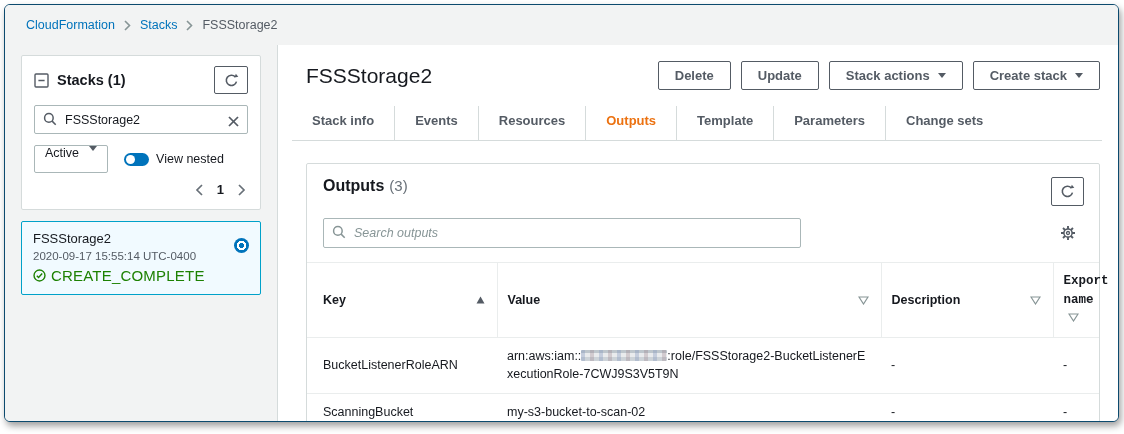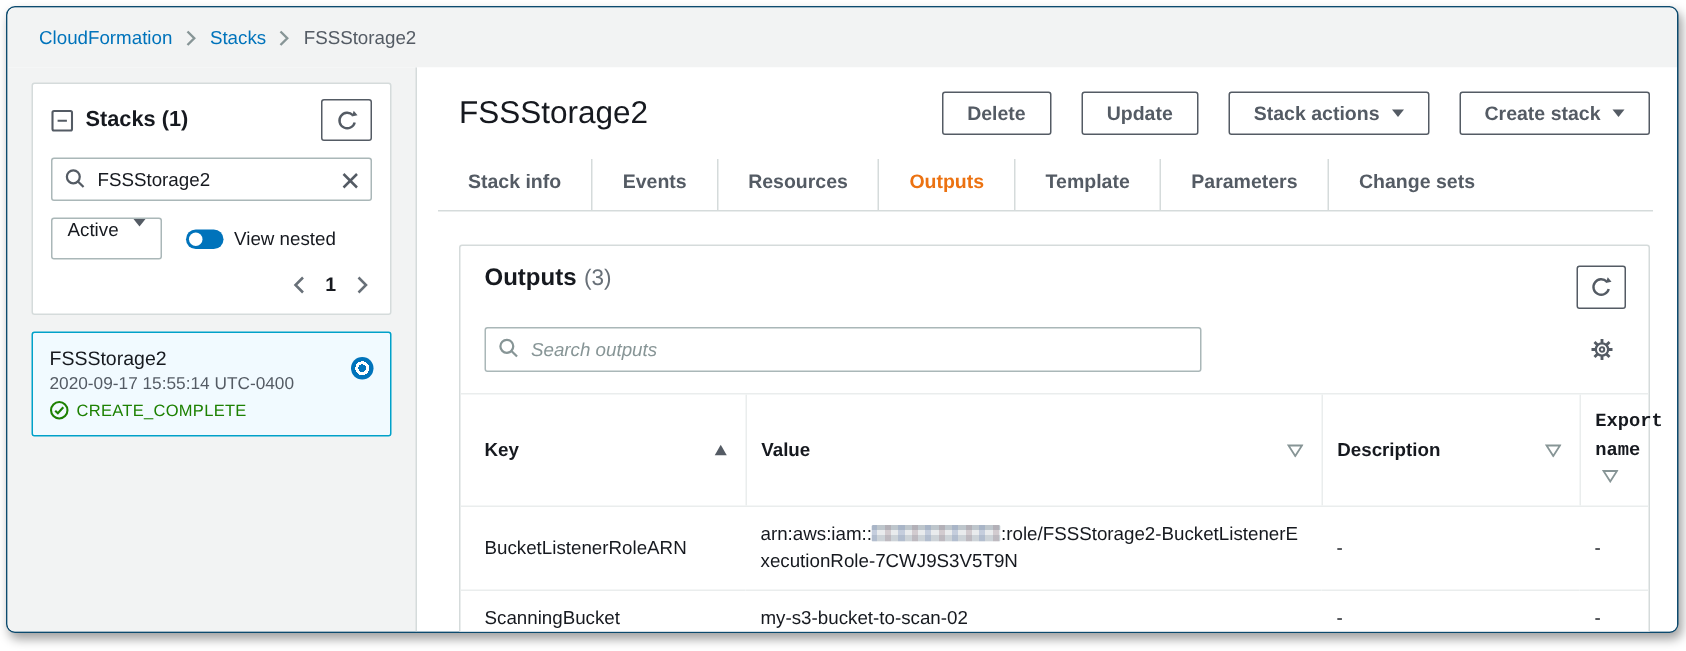--- a/index.html
+++ b/index.html
@@ -45,28 +45,28 @@
   .toggle-label { font-size: 12.5px; margin-left: 7px; color: #16191f; }
   .pager { display: flex; justify-content: flex-end; align-items: center; gap: 14px; margin-top: 9px; padding-right: 2px; }
   .pager .pg { font-size: 13px; font-weight: 700; }
   .pg-btn { display: inline-flex; cursor: pointer; }
 
   
   .stack-card { margin-top: 11px; background: #f1faff; border: 1px solid #00a1c9; border-radius: 2px; padding: 9px 11px 10px 11px; position: relative; cursor: pointer; }
   .stack-name { font-size: 13px; color: #16191f; }
   .stack-time { font-size: 11.5px; color: #545b64; margin-top: 4px; }
   .stack-status { margin-top: 5px; display: flex; align-items: center; gap: 5px; }
-  .stack-status span { font-size: 11px; color: #1d8102; letter-spacing: .2px; }
+  .stack-status span { font-size: 15px; color: #1d8102; letter-spacing: .2px; }
   .radio { position: absolute; right: 11px; top: 16px; width: 15px; height: 15px; border-radius: 50%;
     background: radial-gradient(circle, #0073bb 0 2.6px, #fff 2.6px 4.6px, #0073bb 4.6px 8px); cursor: pointer; }
 
   
   .page-head { display: flex; align-items: center; padding: 6px 2px 0 14px; }
   .page-title { font-size: 21px; font-weight: 500; color: #16191f; }
-  .actions { margin-left: auto; display: flex; gap: 20px; justify-content: center; }
+  .actions { margin-left: auto; display: flex; gap: 10px; justify-content: center; }
   .btn { border: 1px solid #545b64; background: #fff; border-radius: 2px; color: #545b64; font-weight: 700; font-size: 13px; padding: 6px 16px; font-family: inherit; cursor: pointer; display: inline-flex; align-items: center; gap: 8px; }
 
   
   .tabs { display: flex; margin-top: 16px; border-bottom: 1px solid #d5dbdb; padding-left: 0; }
   .tab { font-size: 13px; font-weight: 700; color: #545b64; padding: 7px 20px 12px 20px; cursor: pointer; position: relative; }
   .tab + .tab { border-left: 1px solid #d5dbdb; }
   .tab.active { color: #ec7211; }
 
   
   .outputs-panel { margin: 22px 2px 0 14px; background: #fff; border: 1px solid #d5dbdb; border-radius: 2px; }

